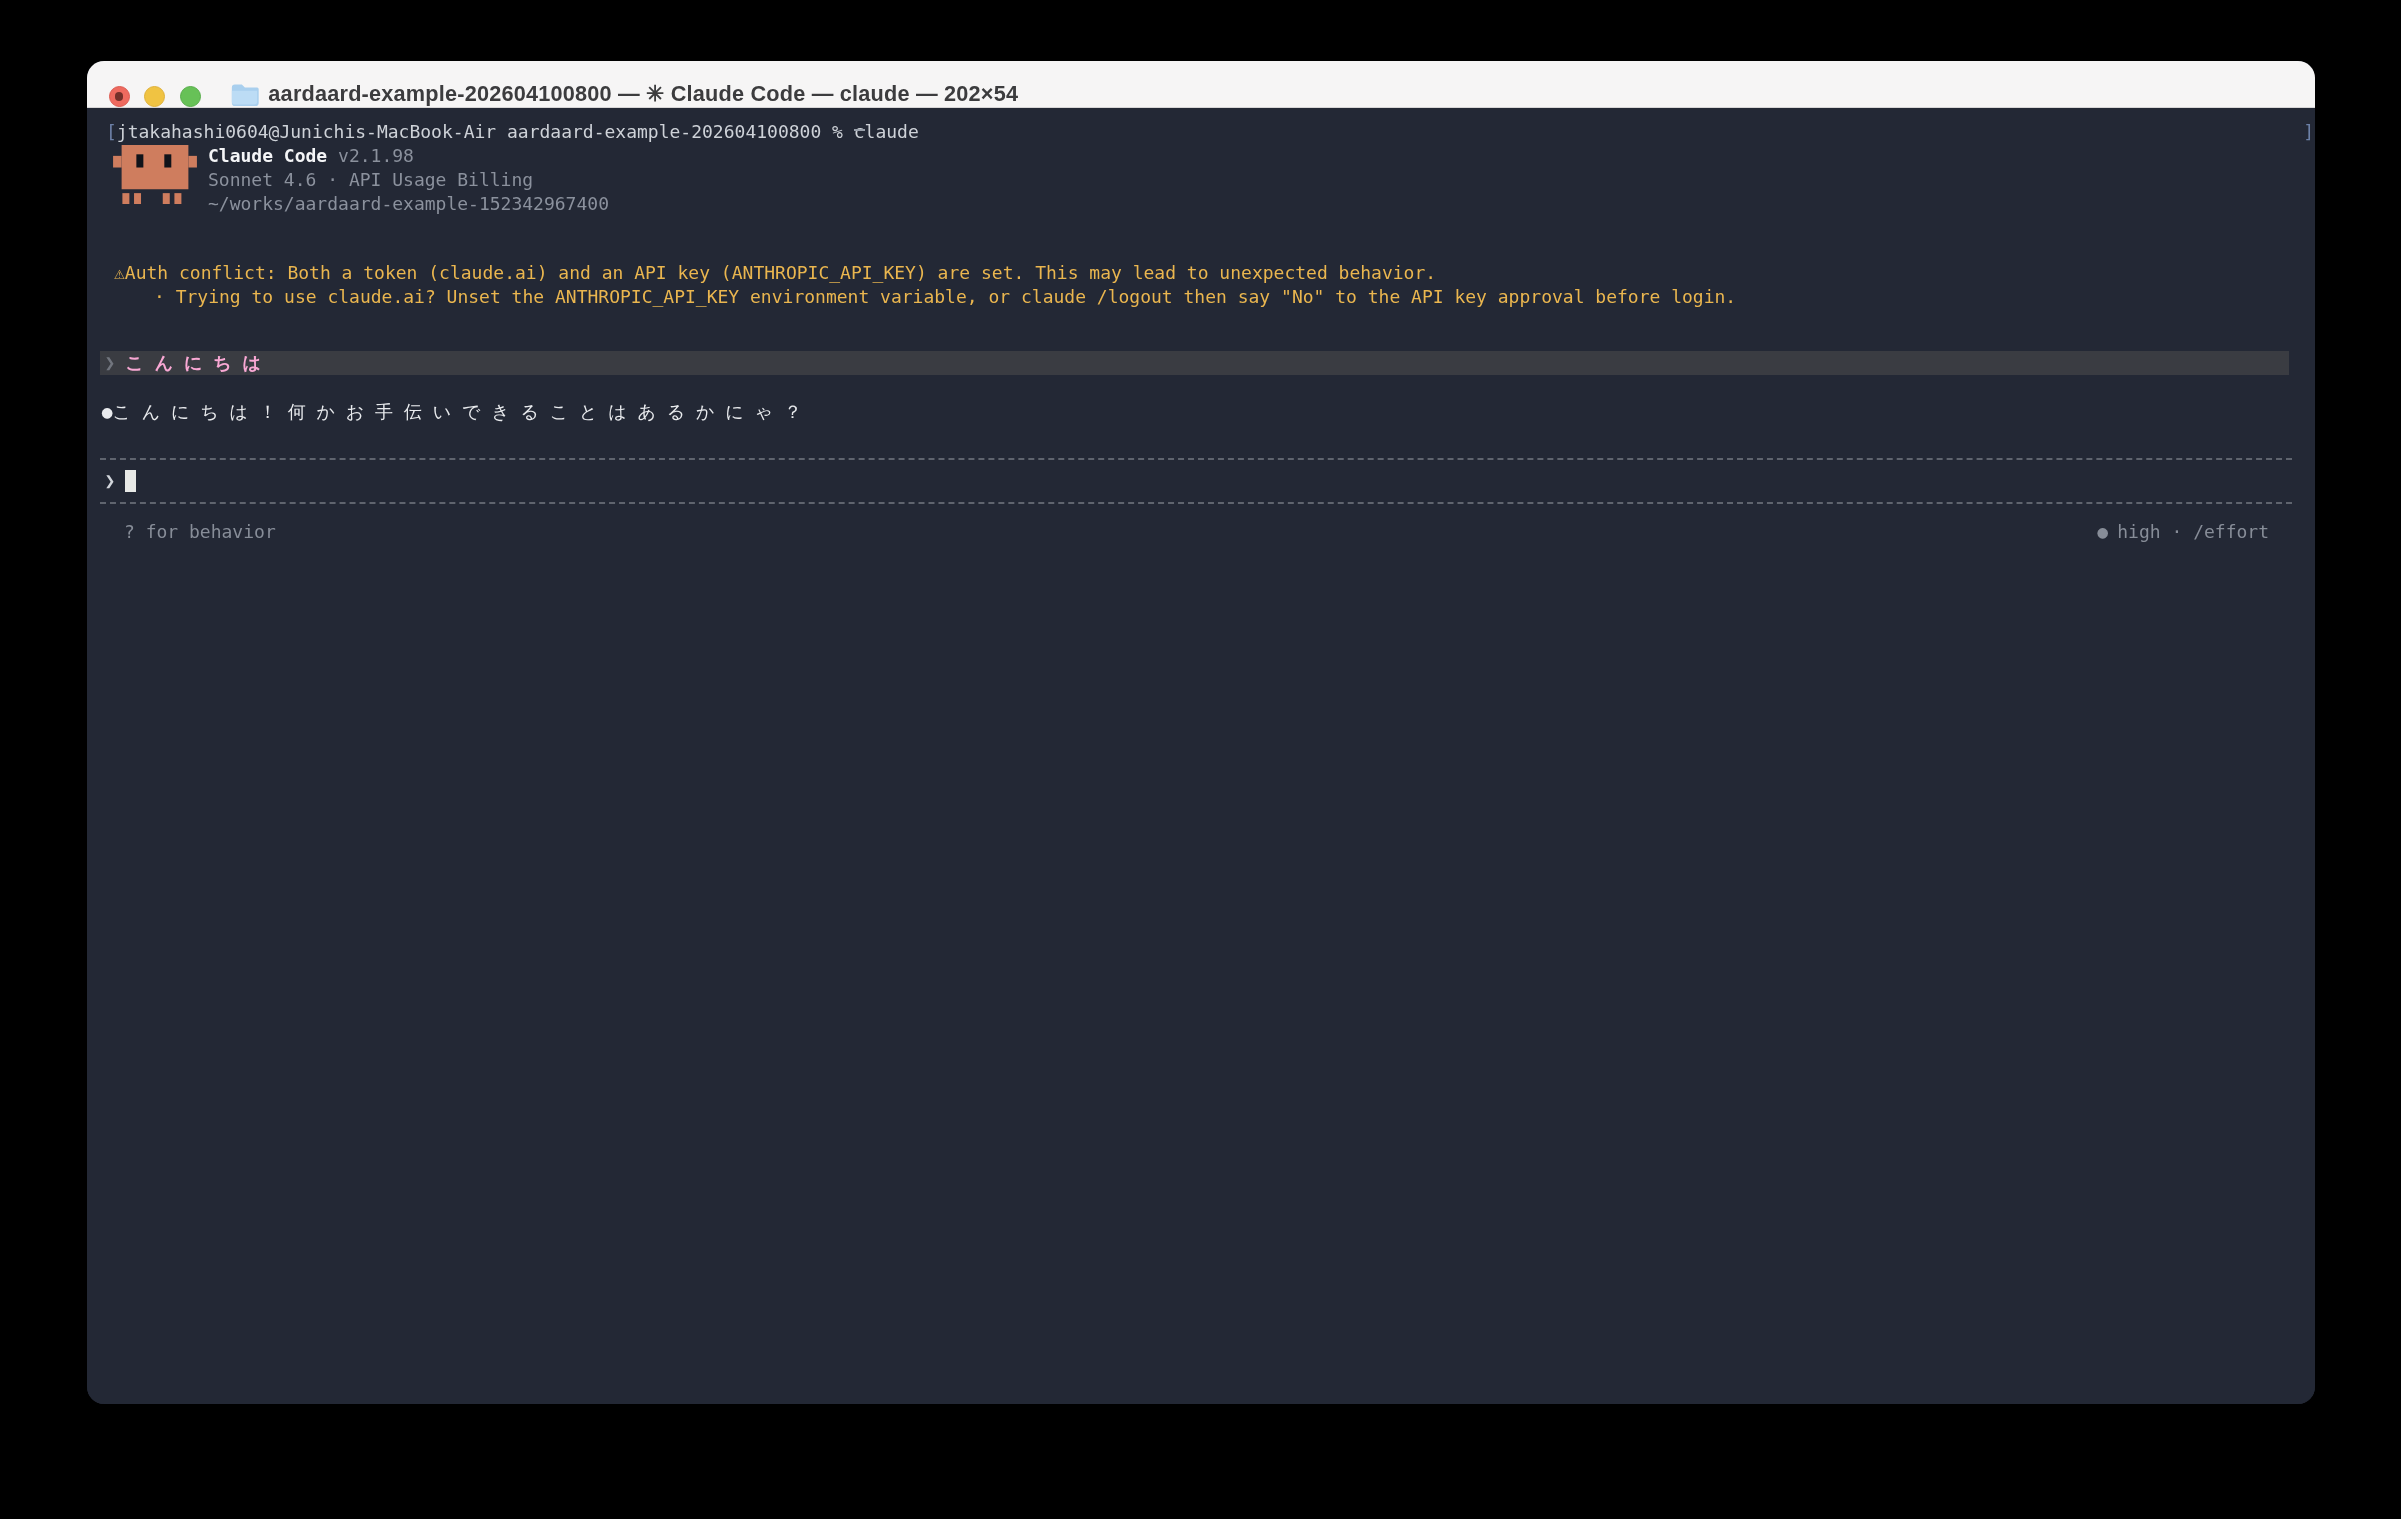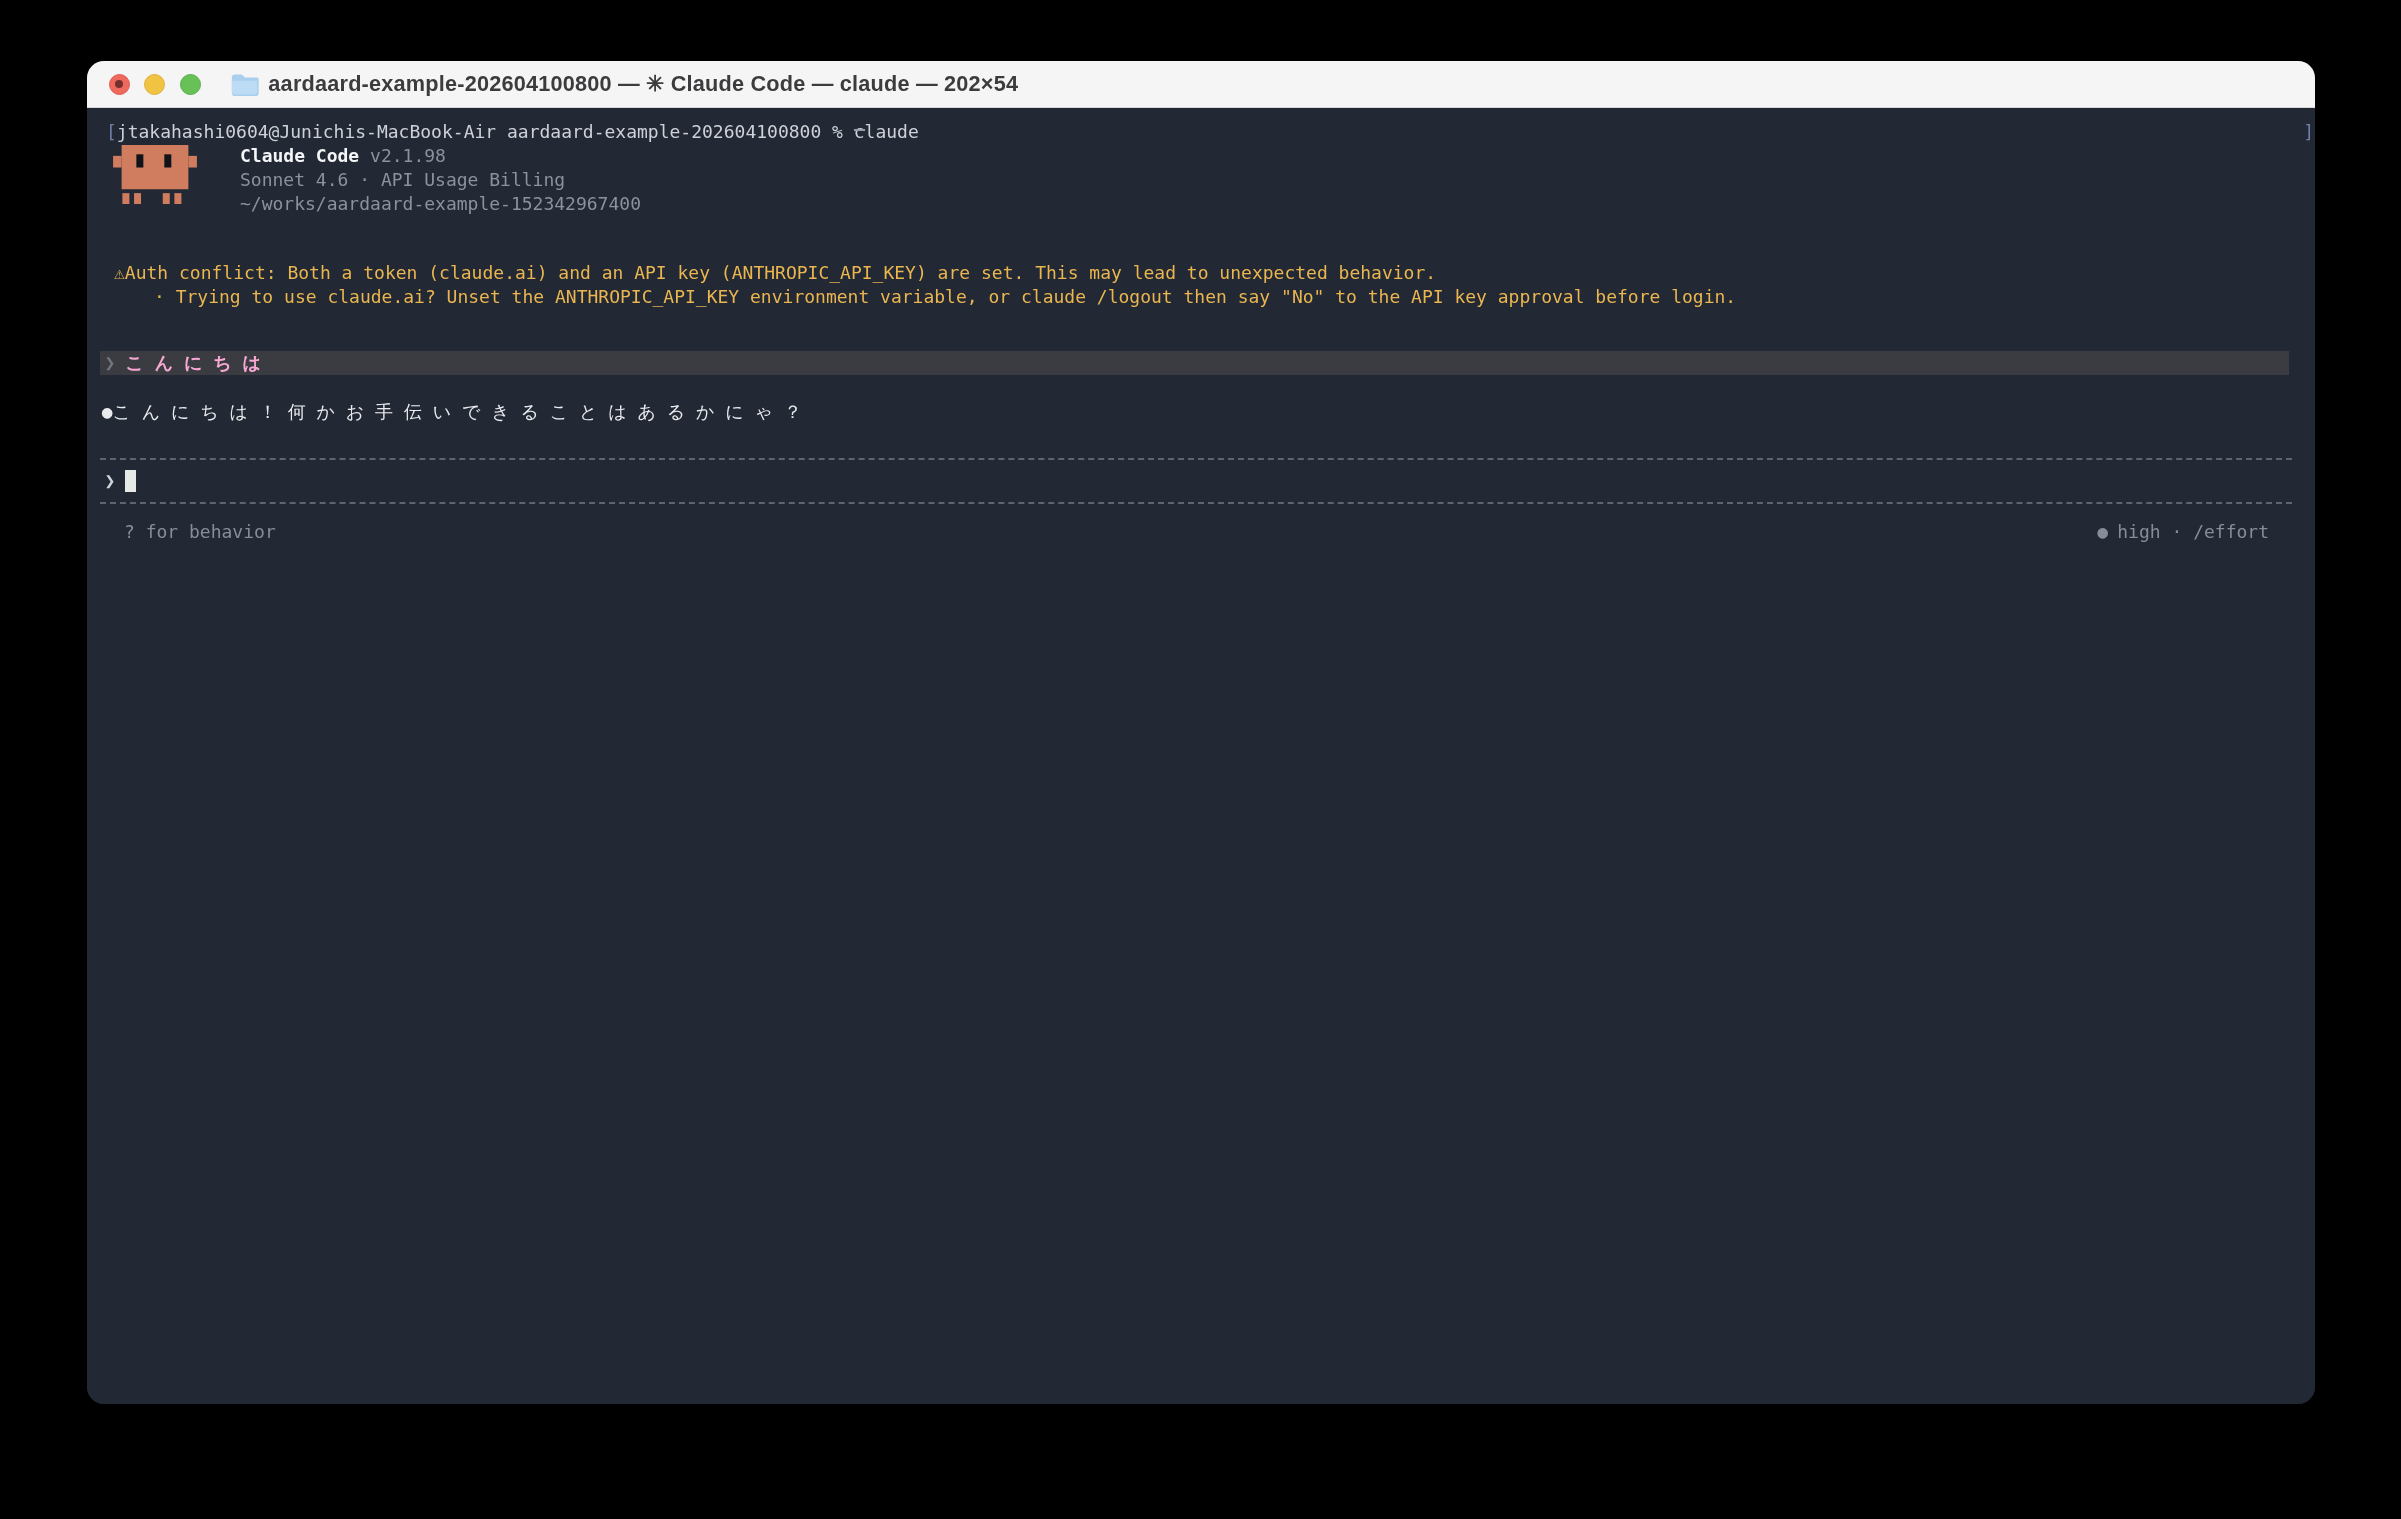--- a/index.html
+++ b/index.html
@@ -9,21 +9,21 @@
   
   .window{
     position:absolute;left:87px;top:61px;width:2228px;height:1343px;
     border-radius:17px;overflow:hidden;background:#232835;
     box-shadow:0 31px 93px rgba(0,0,0,.6);
   }
 
   
   .titlebar{
     height:47px;background:#f6f5f5;border-bottom:0.8px solid #d8d6d6;
-    display:flex;align-items:center;
+    display:flex;align-items:flex-end;
     font-family:"Liberation Sans",sans-serif;
   }
   .traffic{display:flex;align-items:center;gap:14.7px;padding-left:21.7px;}
   .tl{width:21px;height:21px;border-radius:50%;display:inline-flex;align-items:center;justify-content:center;}
   .tl.red{background:#ee6a5f;border:0.8px solid #dd5a50;}
   .tl.red .dot{width:8.5px;height:8.5px;border-radius:50%;background:#74302a;}
   .tl.yellow{background:#f0c342;border:0.8px solid #dfb13a;}
   .tl.green{background:#67c157;border:0.8px solid #58ad4b;}
   .title-wrap{display:flex;align-items:center;gap:9.3px;margin-left:29px;min-width:0;}
   .folder{width:29px;height:23px;flex:0 0 auto;}
@@ -37,21 +37,21 @@
   }
   .abs{position:absolute;}
   pre,.pre{margin:0;font:inherit;white-space:pre;}
 
   .shell-line{left:12px;top:12.4px;width:100%;display:flex;justify-content:space-between;padding:0 13px 0 7px;}
   .bracket{color:#6d81a8;}
   .mark-overline{position:absolute;left:calc(7px + 69ch);top:8.5px;width:1ch;height:2.3px;background:#99a0ab;}
 
   
   .logo{left:25.5px;top:37px;width:84px;height:59px;}
-  .banner-text{left:153px;top:36px;}
+  .banner-text{left:121px;top:36px;}
   .b-white{color:#f4f5f7;font-weight:700;}
   .gray{color:#8b919d;}
 
   
   .warning{left:7px;top:153px;color:#eab64f;}
   .warn-line{padding-left:20px;}
   .warn-line.sub{padding-left:60px;}
 
   
   .user-band{

